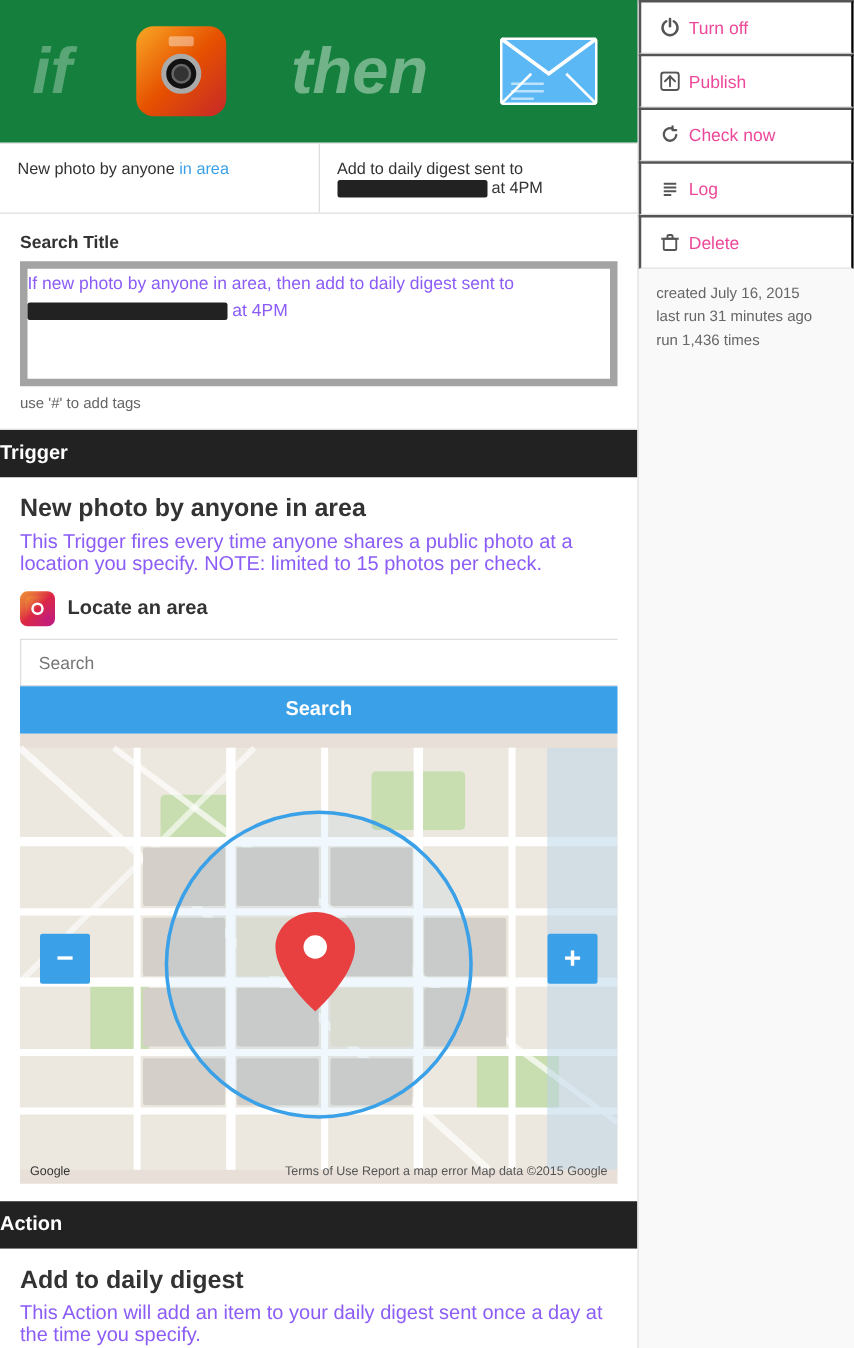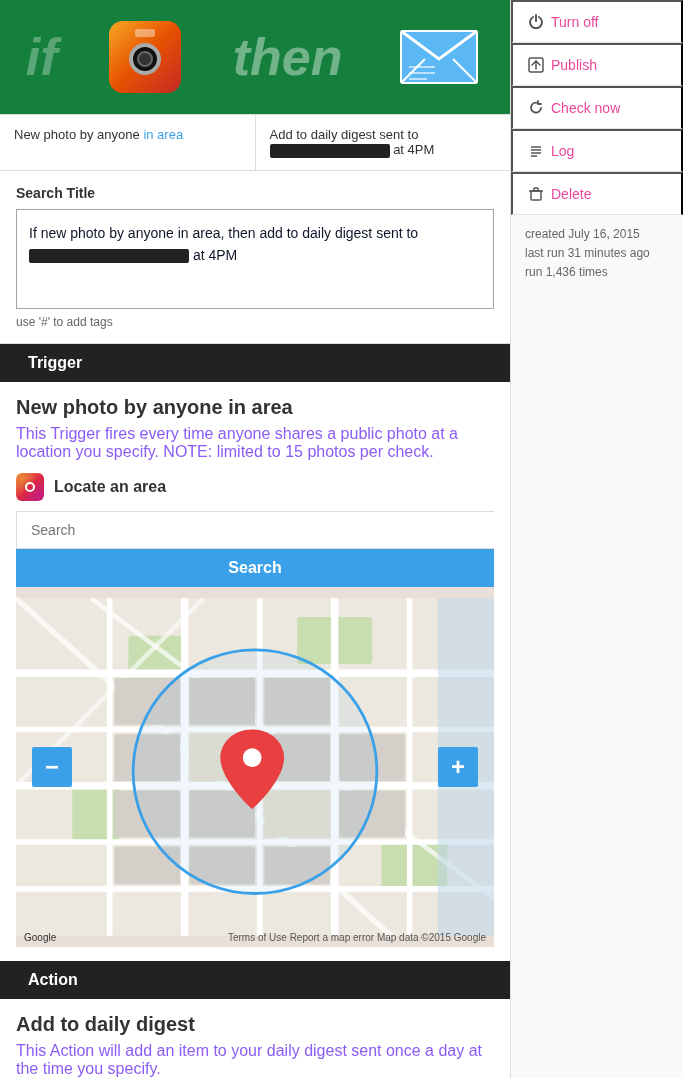--- a/index.html
+++ b/index.html
@@ -112,24 +112,23 @@
       border-bottom: 1px solid #ddd;
     }
     .recipe-title-section h3 {
       font-size: 14px;
       font-weight: bold;
       margin-bottom: 8px;
       color: #333;
     }
     .recipe-textarea {
       width: 100%;
-      border: 1px solid #a3a3a3;
-      padding: 12px;
-      font-size: 14px;
-      color: #0f172a;
+      border: 6px solid #a3a3a3;
+      font-size: 14px;
+      color: #8b5cf6;
       line-height: 1.6;
       min-height: 100px;
       resize: none;
       outline: none;
     }
     .recipe-tag-hint {
       font-size: 12px;
       color: #666;
       margin-top: 6px;
     }
@@ -139,21 +138,21 @@
       height: 14px;
       width: 160px;
       vertical-align: middle;
       border-radius: 2px;
     }
 
     
     .section-header {
       background: #222;
       color: white;
-      padding: 10px 28px;
+      padding: 10px 0;
       font-size: 16px;
       font-weight: bold;
     }
     .section-content {
       padding: 14px 16px;
       background: white;
     }
     .section-title {
       font-size: 20px;
       font-weight: bold;

